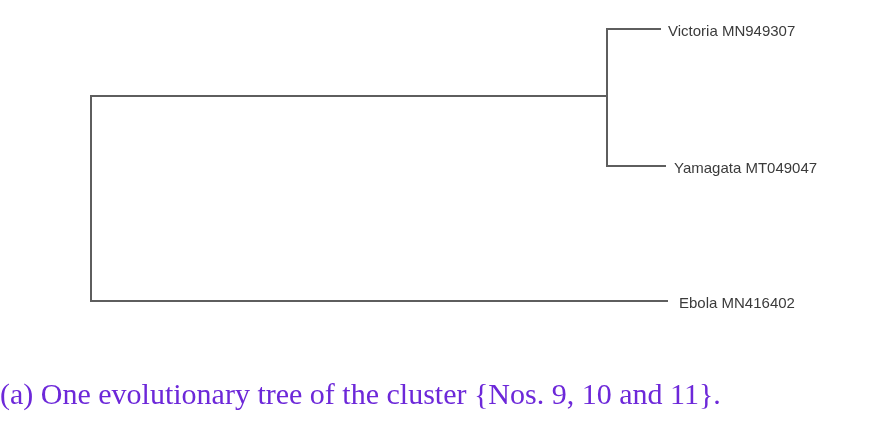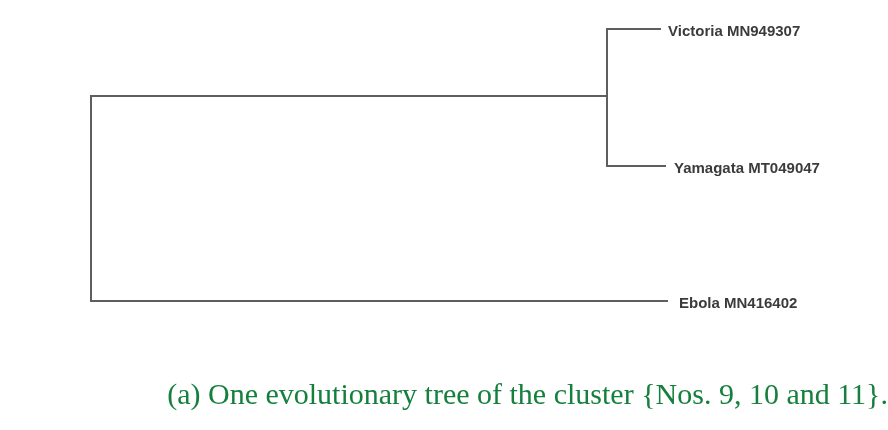--- a/index.html
+++ b/index.html
@@ -14,21 +14,20 @@
     background: #ffffff;
     overflow: hidden;
     font-family: "Liberation Sans", sans-serif;
   }
   .tree {
     position: absolute;
     left: 0;
     top: 0;
     width: 884px;
     height: 360px;
-    font-weight: bold;
   }
   .branch {
     position: absolute;
     background: #5e5e5e;
   }
   .branch.h { height: 2px; }
   .branch.v { width: 2px; }
 
   
   .root-vertical      { left: 90px;  top: 95px;  height: 207px; }
@@ -48,25 +47,25 @@
   }
   .taxon-victoria { left: 668px; top: 30px; }
   .taxon-yamagata { left: 674px; top: 167px; text-align: center; }
   .taxon-ebola    { left: 679px; top: 302px; }
 
   .caption {
     position: absolute;
     left: 0;
     top: 374px;
     width: 888px;
-    text-align: right;
+    text-align: left;
     font-family: "Liberation Serif", serif;
     font-size: 30px;
     line-height: 1.3;
-    color: #15803d;
+    color: #6d28d9;
     white-space: nowrap;
   }
 </style>
 </head>
 <body>
 
 <div class="figure">
 
   <div class="tree">
 

